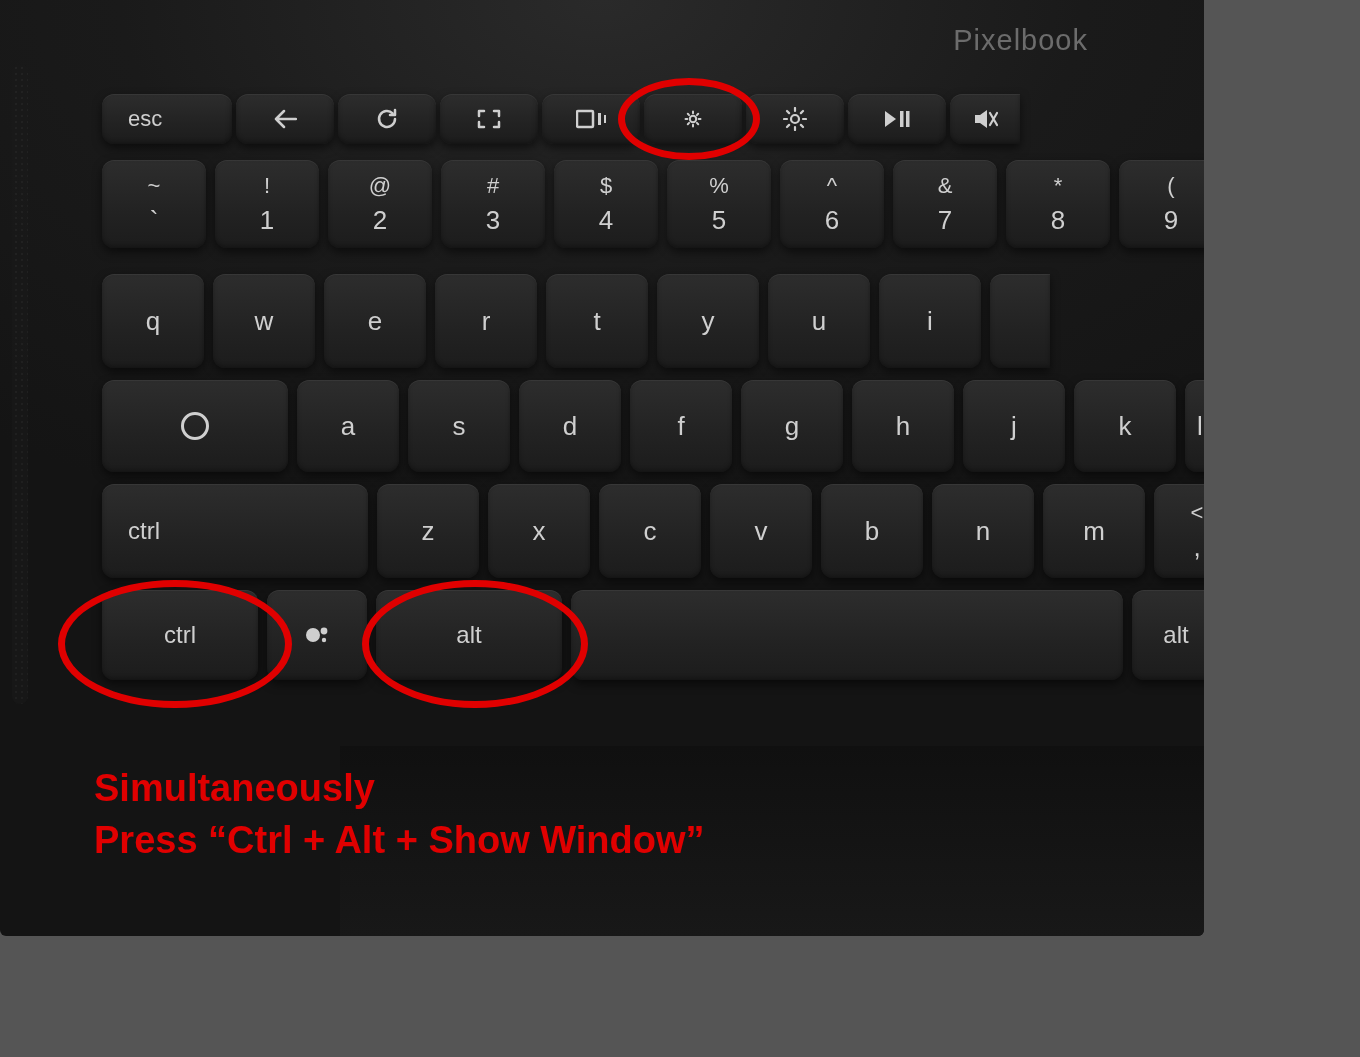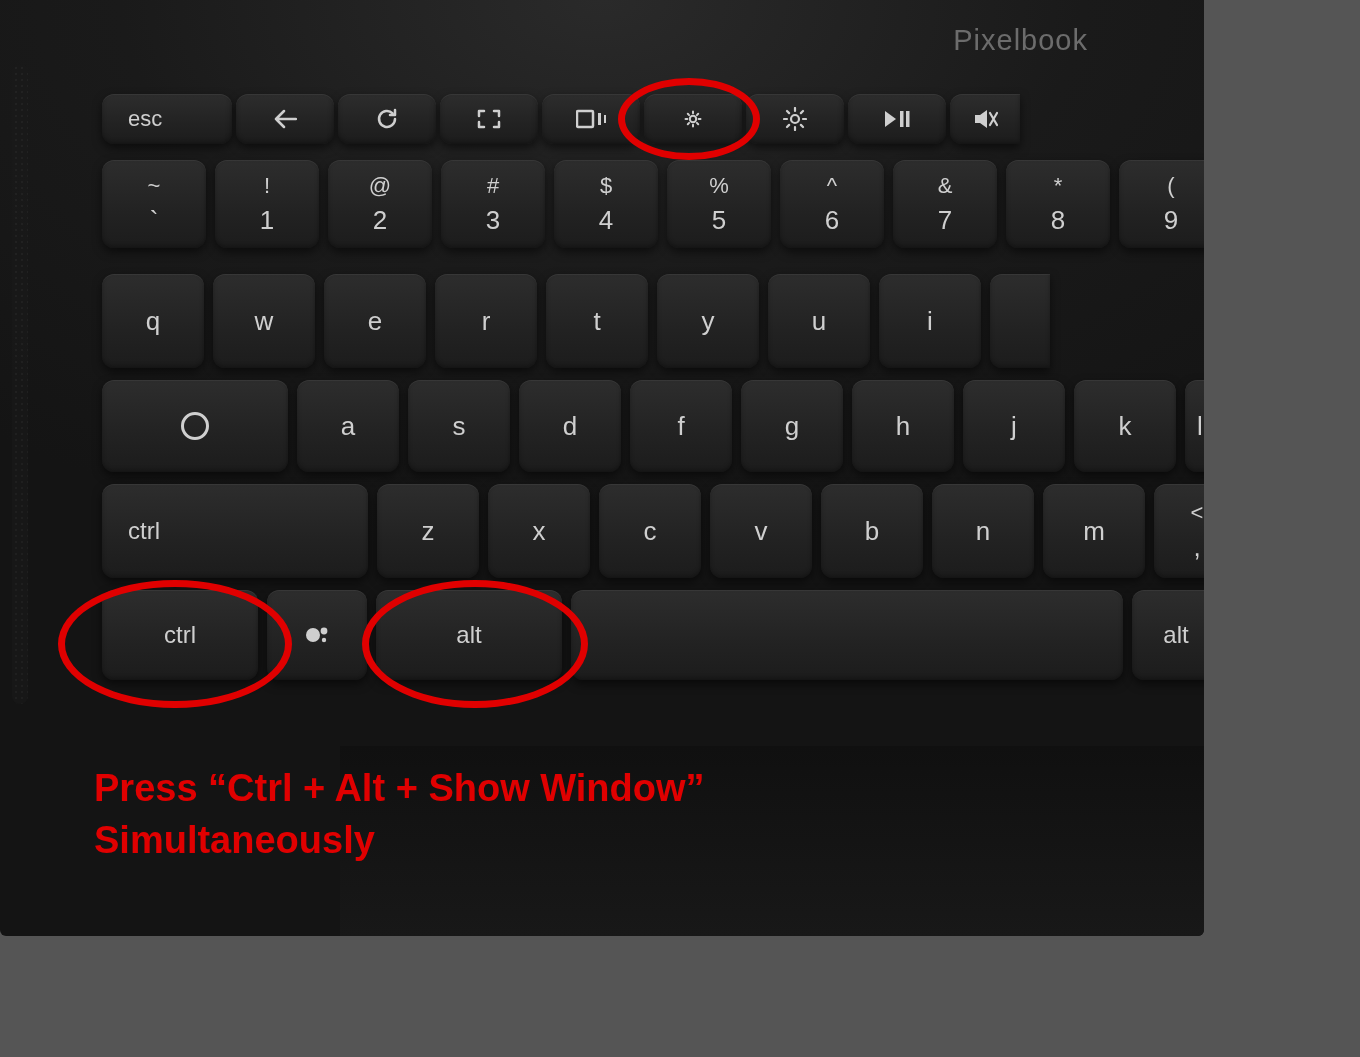--- a/index.html
+++ b/index.html
@@ -294,17 +294,17 @@
     <div class="key" style="width:88px;height:90px;font-size:24px;border-radius:12px 0 0 12px;">
         <span>alt</span>
       </div>
   </div>
 
   <div class="circle" style="left:618px;top:78px;width:128px;height:68px;"></div>
   <div class="circle" style="left:58px;top:580px;width:220px;height:114px;"></div>
   <div class="circle" style="left:362px;top:580px;width:212px;height:114px;"></div>
 
   <div class="caption">
+    <div>Simultaneously</div>
     <div>Press “Ctrl + Alt + Show Window”</div>
-    <div>Simultaneously</div>
   </div>
 
 </div>
 
 </body></html>

